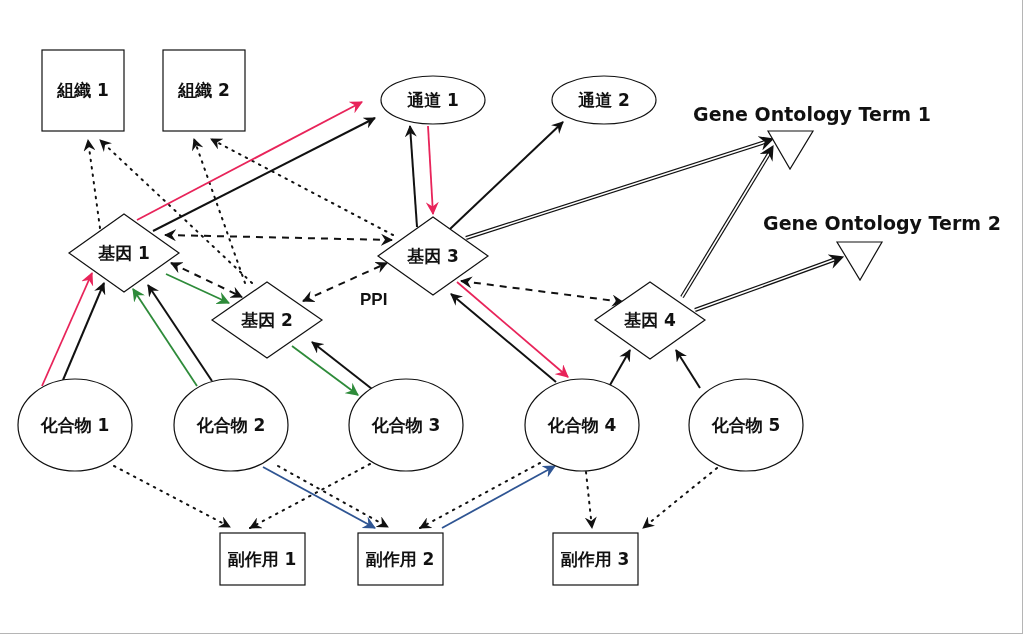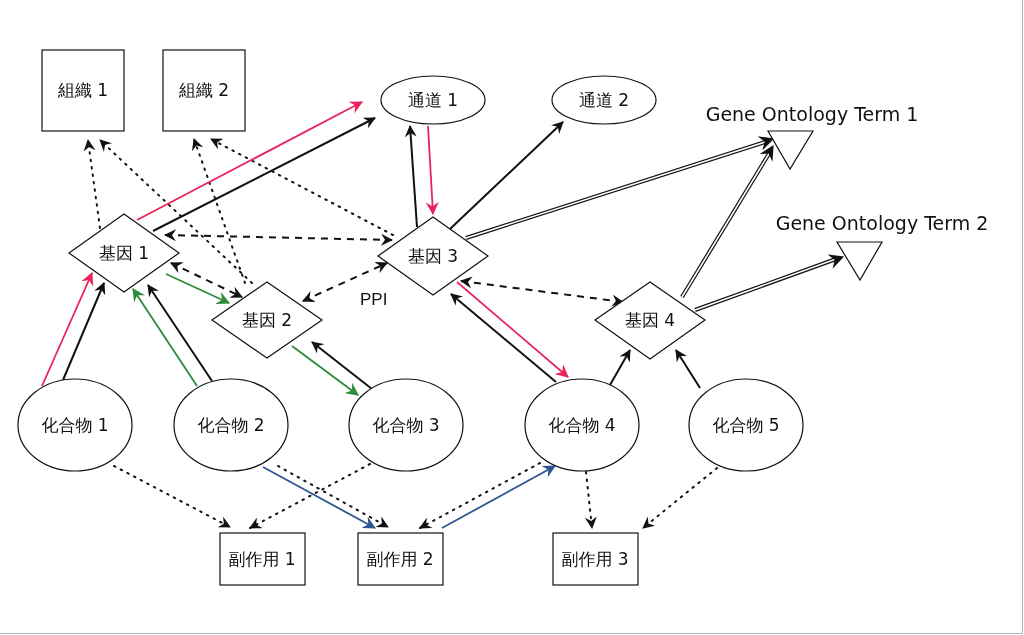--- a/index.html
+++ b/index.html
@@ -1,20 +1,21 @@
 <!DOCTYPE html>
 <html><head>
 <meta charset="utf-8">
 <style>
   html, body { margin: 0; padding: 0; background: #ffffff; }
   body { width: 1024px; height: 635px; overflow: hidden; }
   #canvas {
     position: relative; width: 1022px; height: 633px;
     border: 1px solid #b5b5b5; border-top: none; border-left: none;
     background: #ffffff;
+    font-weight: bold;
   }
   svg { position: absolute; left: 0; top: 0; }
   .lbl { font-family: "DejaVu Sans", sans-serif; font-size: 17px; fill: #111; }
   .go-lbl { font-family: "DejaVu Sans", sans-serif; font-size: 19px; fill: #111; }
   .ppi-lbl { font-family: "Liberation Sans", sans-serif; font-size: 17px; fill: #111; }
   .node-shape { fill: #ffffff; stroke: #111; stroke-width: 1.2; }
 </style>
 </head>
 <body>
 

